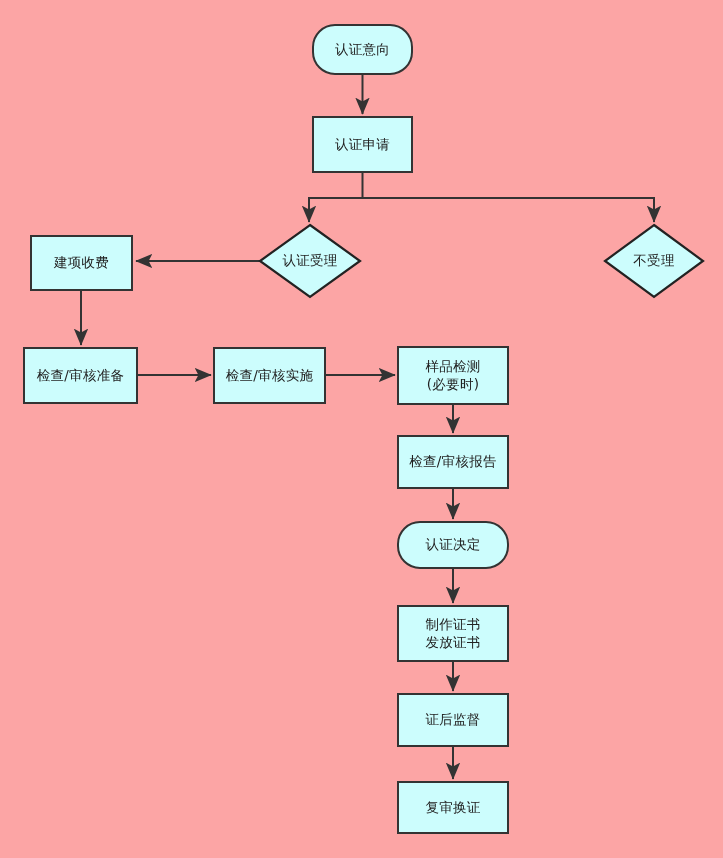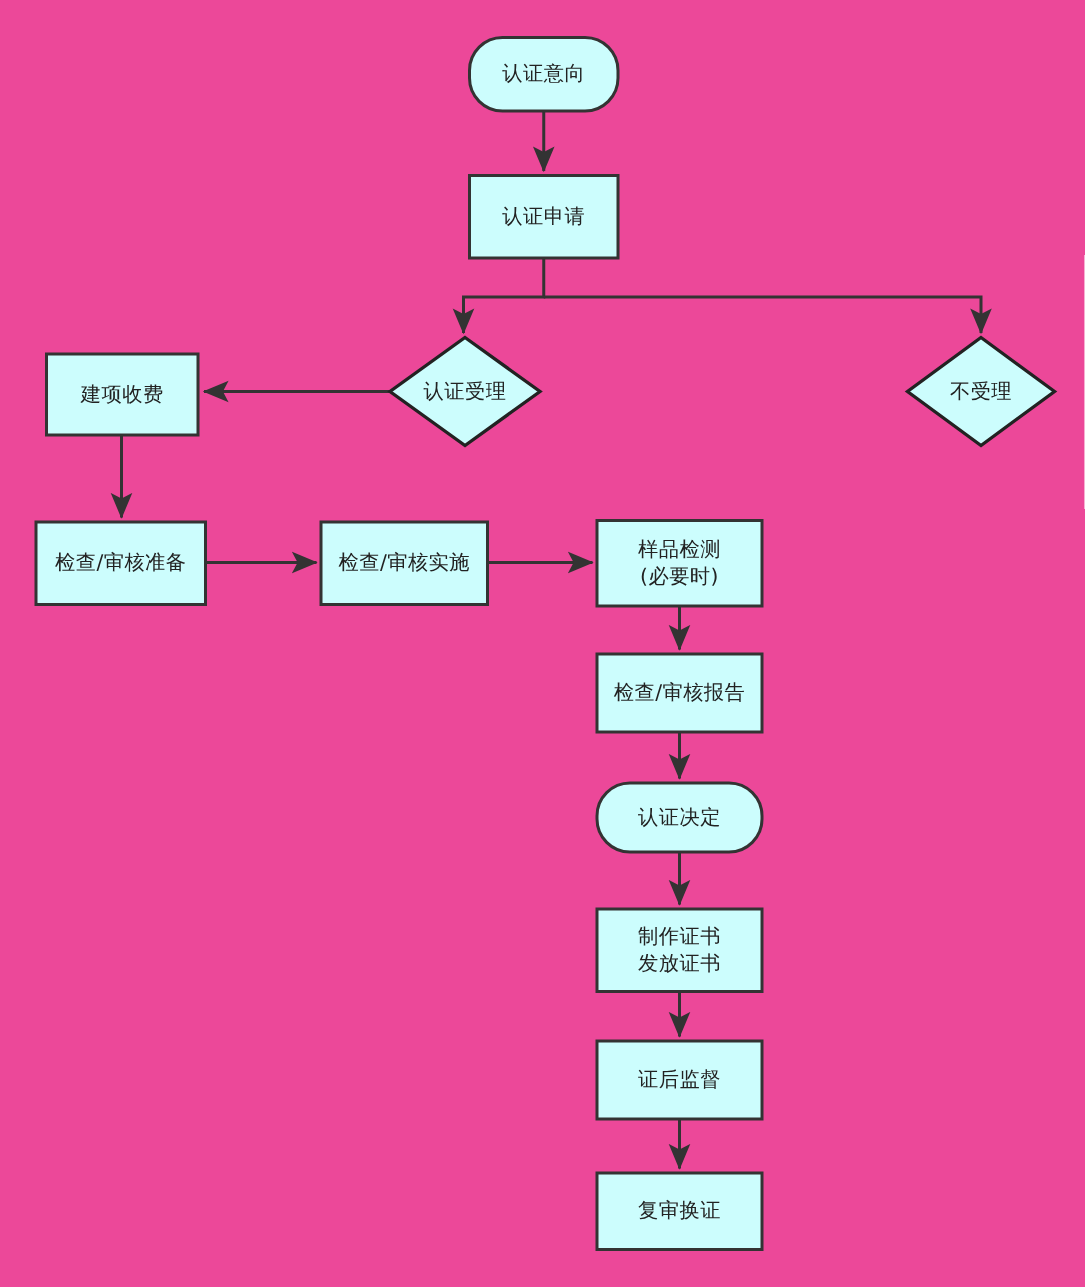--- a/index.html
+++ b/index.html
@@ -7,21 +7,21 @@
     padding: 0;
     background: #ffffff;
   }
   body {
     font-family: "DejaVu Sans", "Liberation Sans", sans-serif;
   }
   #canvas {
     position: relative;
     width: 723px;
     height: 858px;
-    background: #ec4899;
+    background: #fca5a5;
     overflow: hidden;
   }
   #flow-svg {
     position: absolute;
     left: 0;
     top: 0;
     width: 723px;
     height: 858px;
   }
   .node-label {

